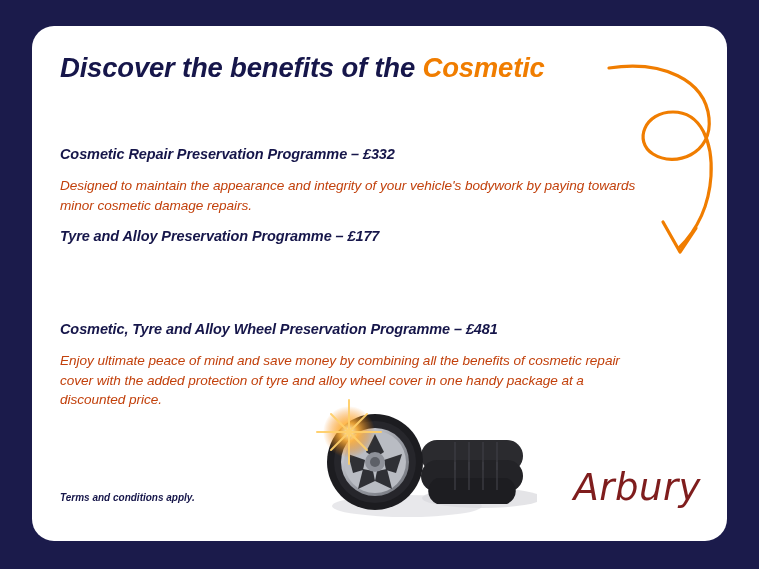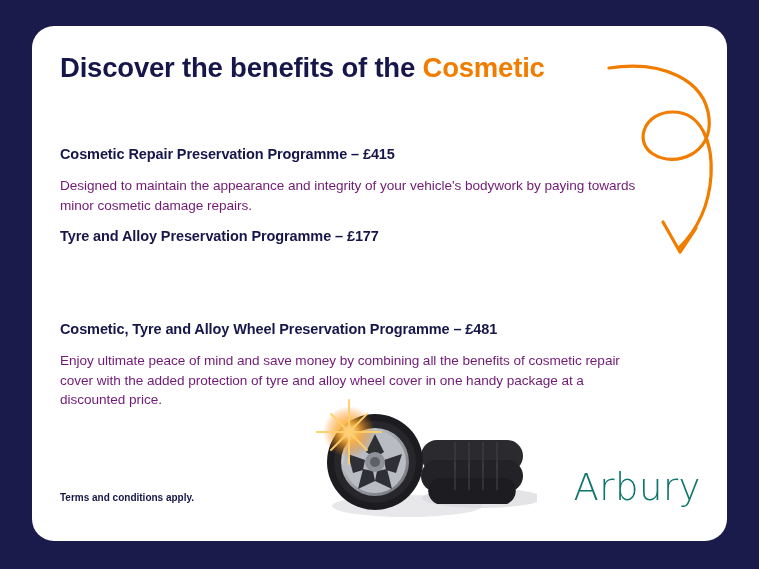--- a/index.html
+++ b/index.html
@@ -21,20 +21,21 @@
   }
   .card {
     position: absolute;
     left: 32px;
     top: 26px;
     width: 695px;
     height: 515px;
     background: #ffffff;
     border-radius: 22px;
     overflow: hidden;
+    font-style: italic;
   }
   .headline {
     position: absolute;
     left: 28px;
     top: 22px;
     width: 580px;
     font-size: 27.5px;
     font-weight: bold;
     line-height: 39px;
     color: #16164a;
@@ -54,39 +55,39 @@
   .sec-title {
     font-size: 14.5px;
     font-weight: bold;
     color: #16164a;
     line-height: 20px;
     margin-bottom: 3px;
     letter-spacing: -0.1px;
   }
   .sec-body {
     font-size: 13.6px;
-    color: #701a75;
+    color: #c2410c;
     line-height: 19.5px;
     letter-spacing: -0.05px;
     margin-top: 12px;
   }
   .terms {
     position: absolute;
     left: 28px;
     top: 466px;
     font-size: 10px;
     font-weight: bold;
     color: #16164a;
   }
   .brand {
     position: absolute;
     right: 26px;
     top: 440px;
     font-size: 37px;
-    color: #0f766e;
+    color: #7f1d1d;
     font-family: "DejaVu Sans", sans-serif;
     font-weight: 300;
     letter-spacing: 0.5px;
   }
   .arrow {
     position: absolute;
     right: 6px;
     top: 20px;
     width: 120px;
     height: 230px;
@@ -108,21 +109,21 @@
     <div class="headline">
       <span>Discover the benefits of the </span><span class="accent">Cosmetic</span><br>
     </div>
 
     <svg class="arrow" viewBox="0 0 120 230">
       <path d="M8 22 C 62 14, 104 34, 108 72 C 112 108, 74 122, 52 108 C 32 95, 44 66, 72 66 C 100 66, 112 96, 110 130 C 108 160, 96 184, 78 202" fill="none" stroke="#f07d00" stroke-width="3.2" stroke-linecap="round"></path>
       <path d="M62 176 L79 206 L95 182" fill="none" stroke="#f07d00" stroke-width="3.2" stroke-linecap="round" stroke-linejoin="round"></path>
     </svg>
 
     <div class="section sec1">
-      <div class="sec-title">Cosmetic Repair Preservation Programme – £415</div>
+      <div class="sec-title">Cosmetic Repair Preservation Programme – £332</div>
       <div class="sec-body">Designed to maintain the appearance and integrity of your vehicle's bodywork by paying towards minor cosmetic damage repairs.</div>
     </div>
 
     <div class="section sec2">
       <div class="sec-title">Tyre and Alloy Preservation Programme – £177</div>
     </div>
 
     <div class="section sec3">
       <div class="sec-title">Cosmetic, Tyre and Alloy Wheel Preservation Programme – £481</div>
       <div class="sec-body">Enjoy ultimate peace of mind and save money by combining all the benefits of cosmetic repair cover with the added protection of tyre and alloy wheel cover in one handy package at a discounted price.</div>

